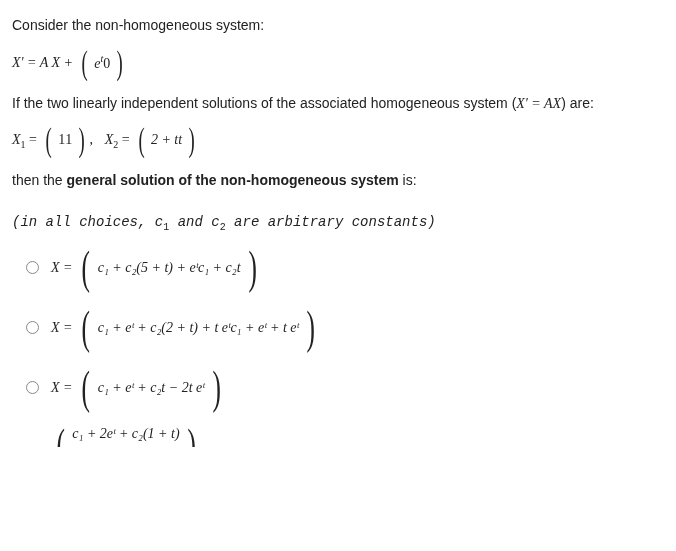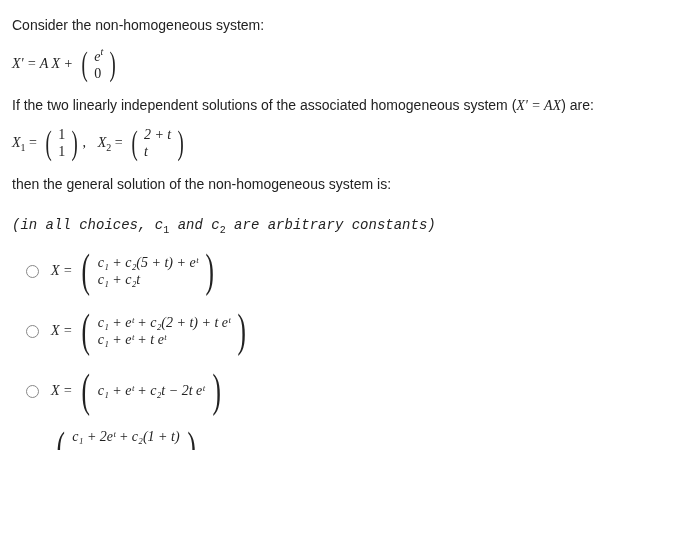--- a/index.html
+++ b/index.html
@@ -22,22 +22,21 @@
 
   
   .vec {
     display: inline-flex;
     align-items: center;
     vertical-align: middle;
     margin: 0 2px;
   }
   .vec .col {
     display: inline-flex;
-    flex-direction: column;
-    align-items: flex-start;
+    align-items: flex-end;
     padding: 0 4px;
   }
   .vec .col > span {
     line-height: 1.25;
     min-height: 1.1em;
   }
   .paren {
     font-family: "Times New Roman", serif;
     font-style: normal;
     font-size: 34px;
@@ -70,21 +69,21 @@
   .radio {
     width: 13px;
     height: 13px;
     border: 1.5px solid #888;
     border-radius: 50%;
     flex-shrink: 0;
     box-sizing: border-box;
     background: #fff;
   }
   .italic-note { font-style: italic; font-family: Liberation Mono, monospace; }
-  .bold { font-weight: normal; }
+  .bold { font-weight: bold; }
 </style>
 </head>
 <body>
 
 <div class="line">Consider the non-homogeneous system:</div>
 
 <div class="eq-block">
   <span class="math">X' = A X +</span>
   <span class="vec">
     <span class="paren">(</span>

